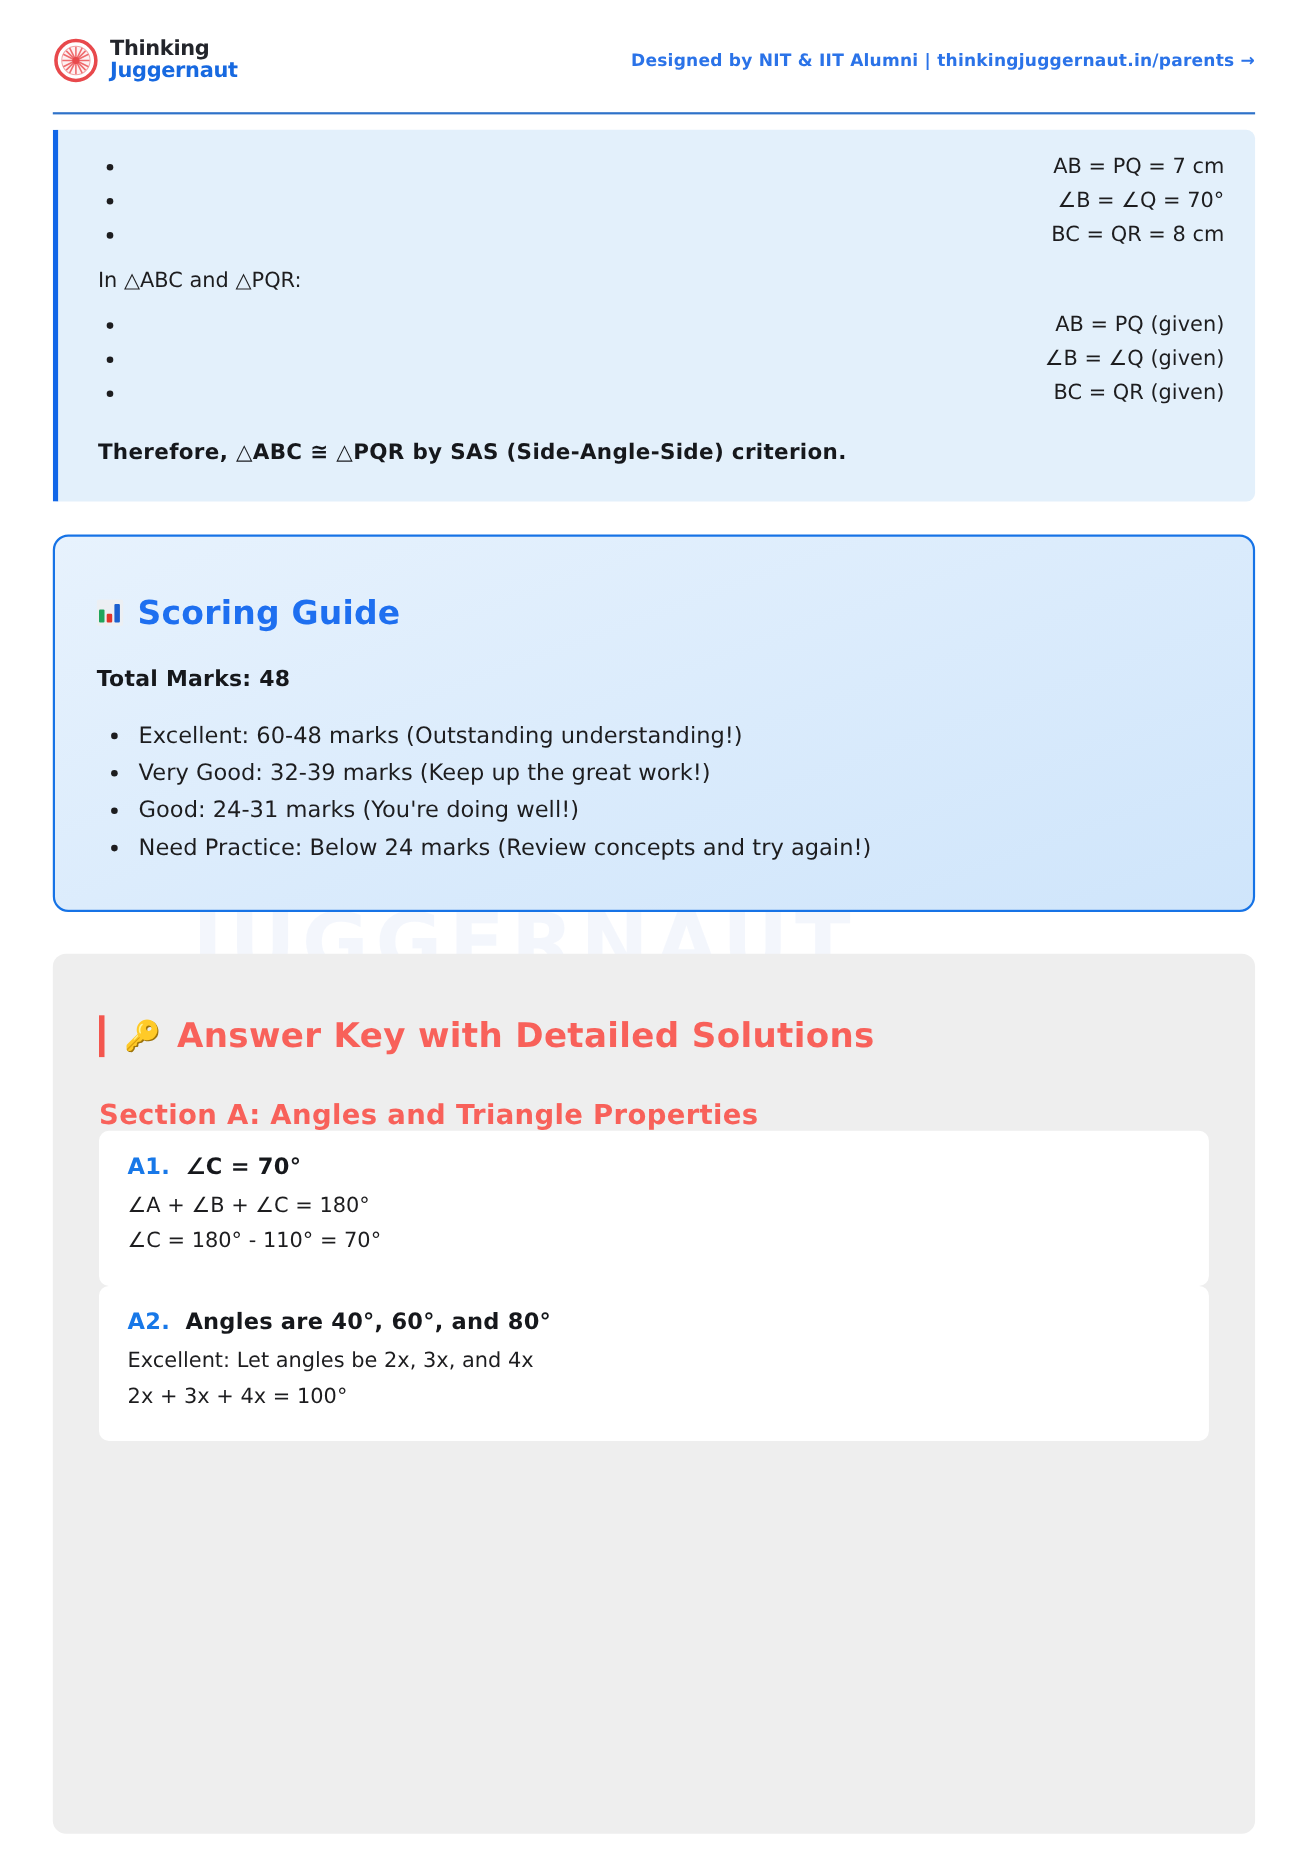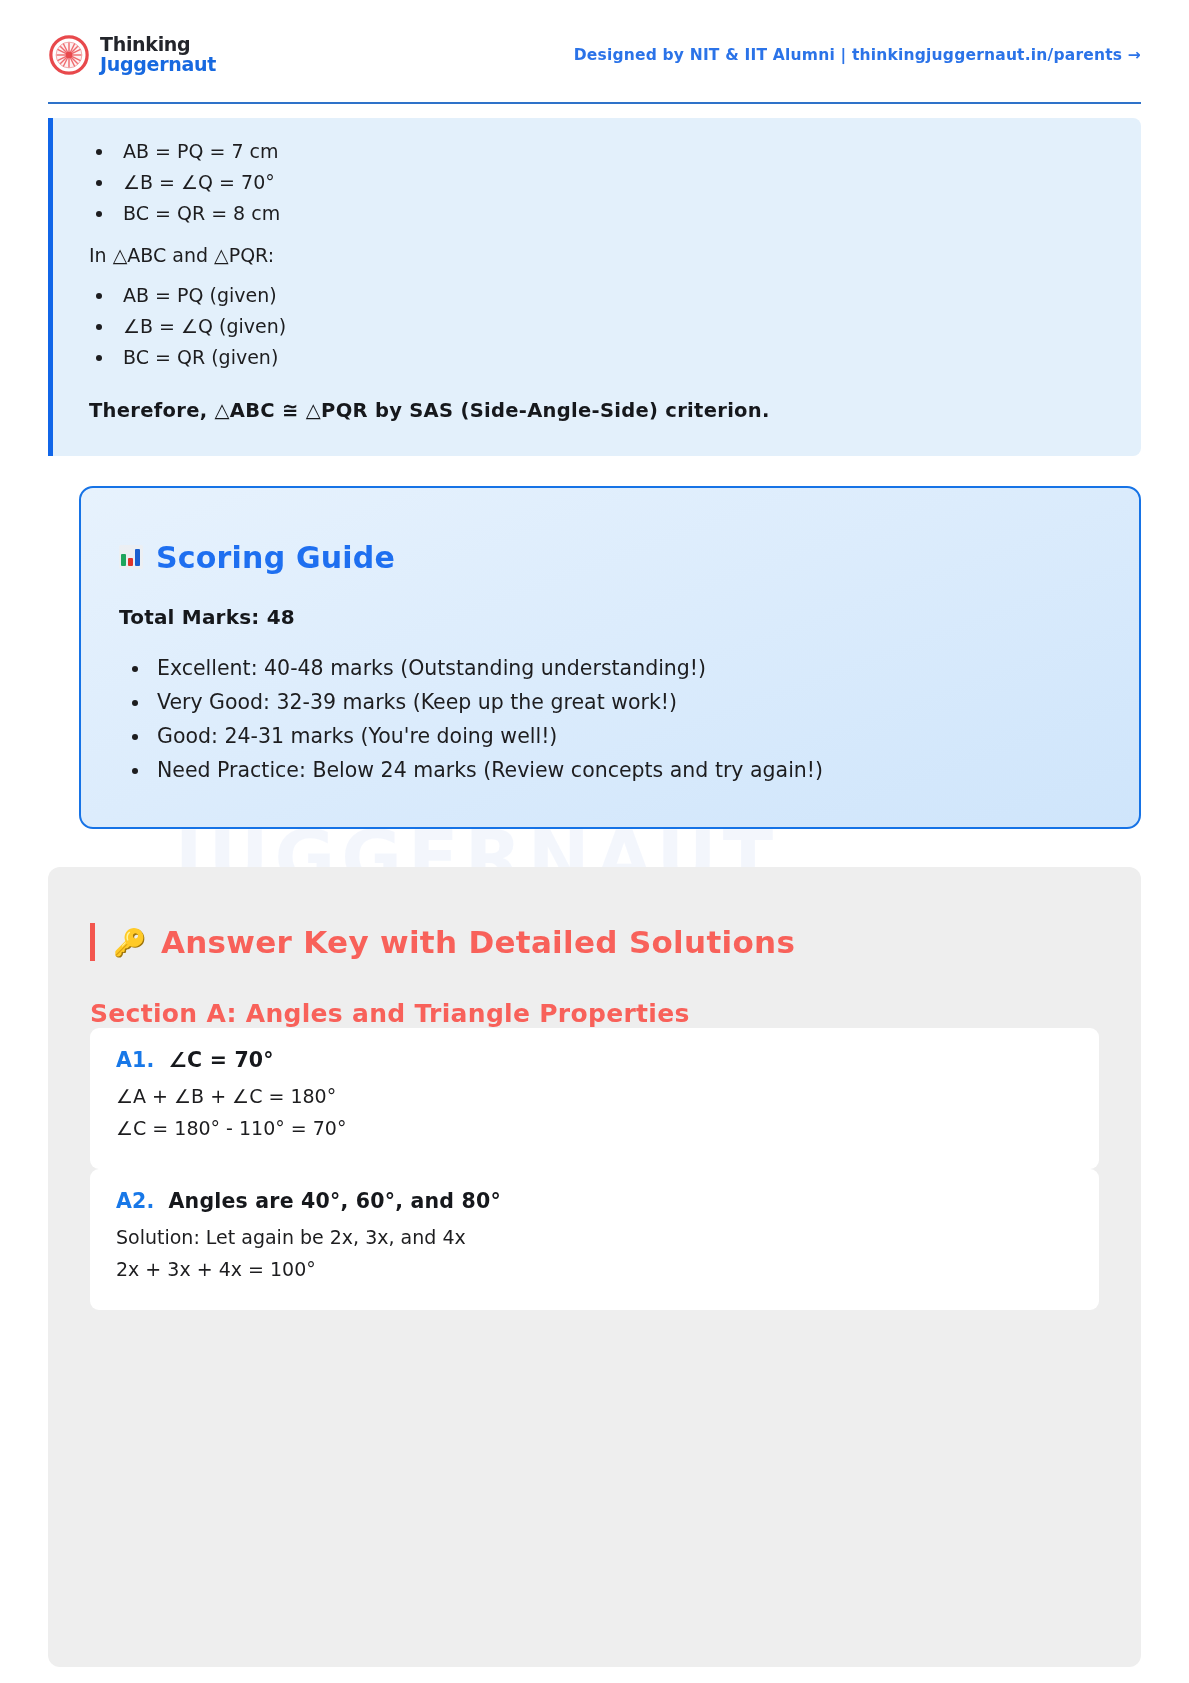--- a/index.html
+++ b/index.html
@@ -109,20 +109,21 @@
     margin-top: 14px;
     background: #e3f0fb;
     border-left: 5px solid #1166e8;
     border-radius: 0 8px 8px 0;
     padding: 18px 28px 34px 36px;
     min-height: 322px;
   }
   .proof-panel ul {
     list-style: disc;
     margin: 0 0 0 26px;
+    text-align: right;
   }
   .proof-panel li {
     font-size: 19px;
     color: #1d1d1f;
     line-height: 1.62;
     padding-left: 8px;
   }
   .proof-line {
     font-size: 19px;
     color: #1d1d1f;
@@ -138,21 +139,20 @@
 
   
   .scoring-card {
     position: relative;
     z-index: 2;
     margin-top: 30px;
     background: linear-gradient(160deg, #e7f2fd 0%, #cfe5fb 100%);
     border: 2px solid #1673e6;
     border-radius: 14px;
     padding: 52px 38px 40px 38px;
-    margin-left: 31px;
   }
   .scoring-title {
     display: flex;
     align-items: center;
     gap: 13px;
     font-size: 30px;
     font-weight: 700;
     color: #1e6ff0;
     letter-spacing: 0.2px;
   }
@@ -296,21 +296,21 @@
     <div class="scoring-title">
       <span class="barchart-icon">
         <i class="bar-g"></i>
           <i class="bar-r"></i>
           <i class="bar-b"></i>
       </span>
       <span>Scoring Guide</span>
     </div>
     <div class="total-marks hw">Total Marks: 48</div>
     <ul class="scoring-list">
-      <li class="hw">Excellent: 40-48 marks (Outstanding understanding!)</li>
+      <li class="hw">Excellent: 60-48 marks (Outstanding understanding!)</li>
       <li class="hw">Very Good: 32-39 marks (Keep up the great work!)</li>
       <li class="hw">Good: 24-31 marks (You're doing well!)</li>
       <li class="hw">Need Practice: Below 24 marks (Review concepts and try again!)</li>
     </ul>
   </div>
 
   <div class="answer-section">
     <div class="answer-title">
       <span class="key-icon">🔑</span>
       <span>Answer Key with Detailed Solutions</span>
@@ -322,18 +322,18 @@
         <span class="answer-num">A1.</span><span>∠C = 70°</span>
       </div>
       <div class="answer-line hw">∠A + ∠B + ∠C = 180°</div>
       <div class="answer-line hw">∠C = 180° - 110° = 70°</div>
     </div>
 
     <div class="answer-card">
       <div class="answer-head hw">
         <span class="answer-num">A2.</span><span>Angles are 40°, 60°, and 80°</span>
       </div>
-      <div class="answer-line hw">Solution: Let again be 2x, 3x, and 4x</div>
+      <div class="answer-line hw">Excellent: Let angles be 2x, 3x, and 4x</div>
       <div class="answer-line hw">2x + 3x + 4x = 100°</div>
     </div>
   </div>
 
 </div>
 
 </body></html>

